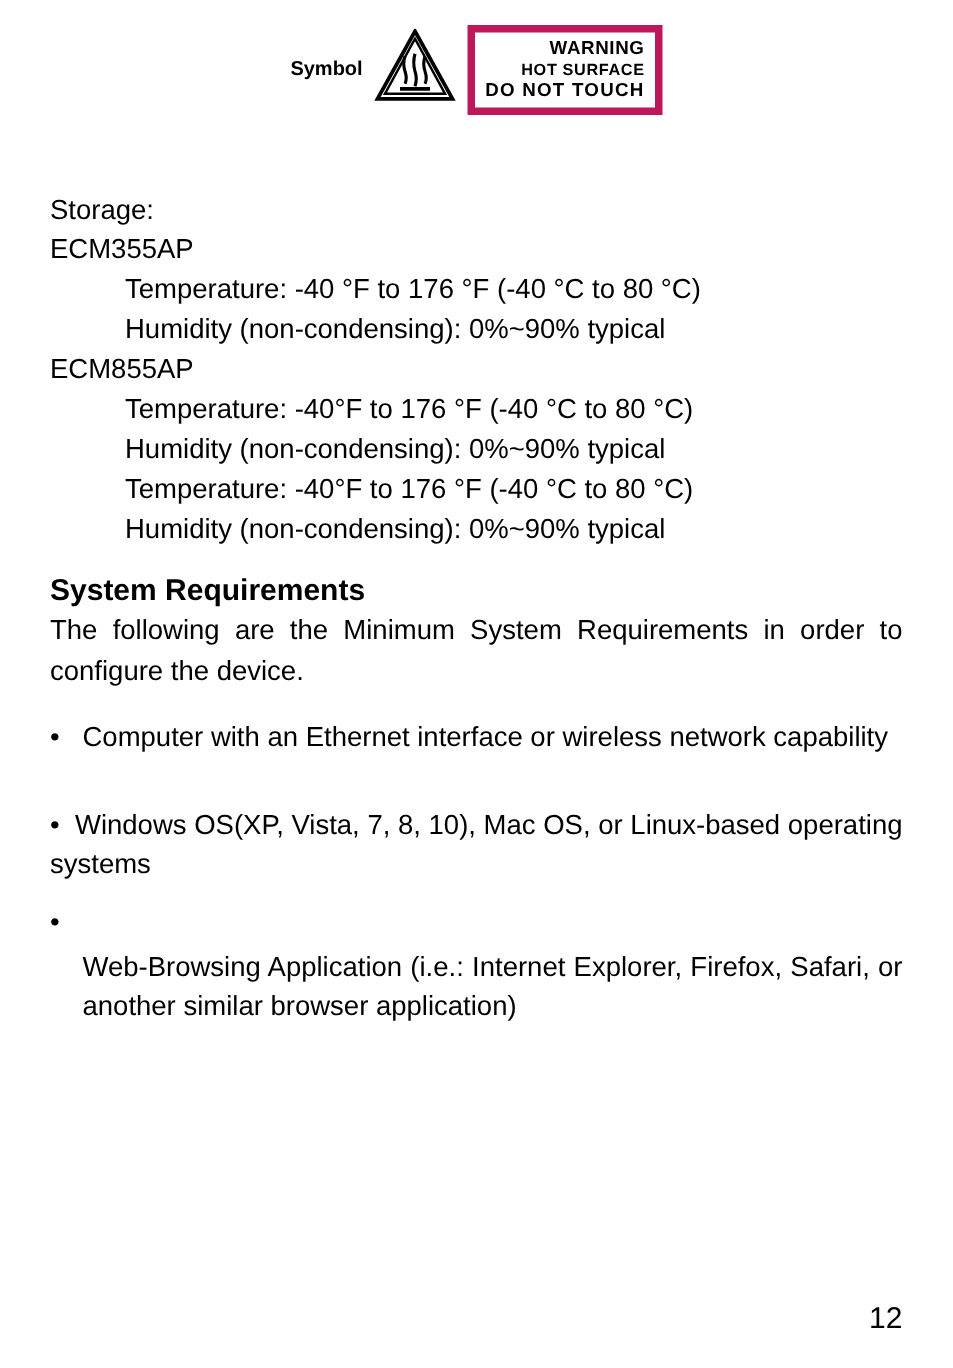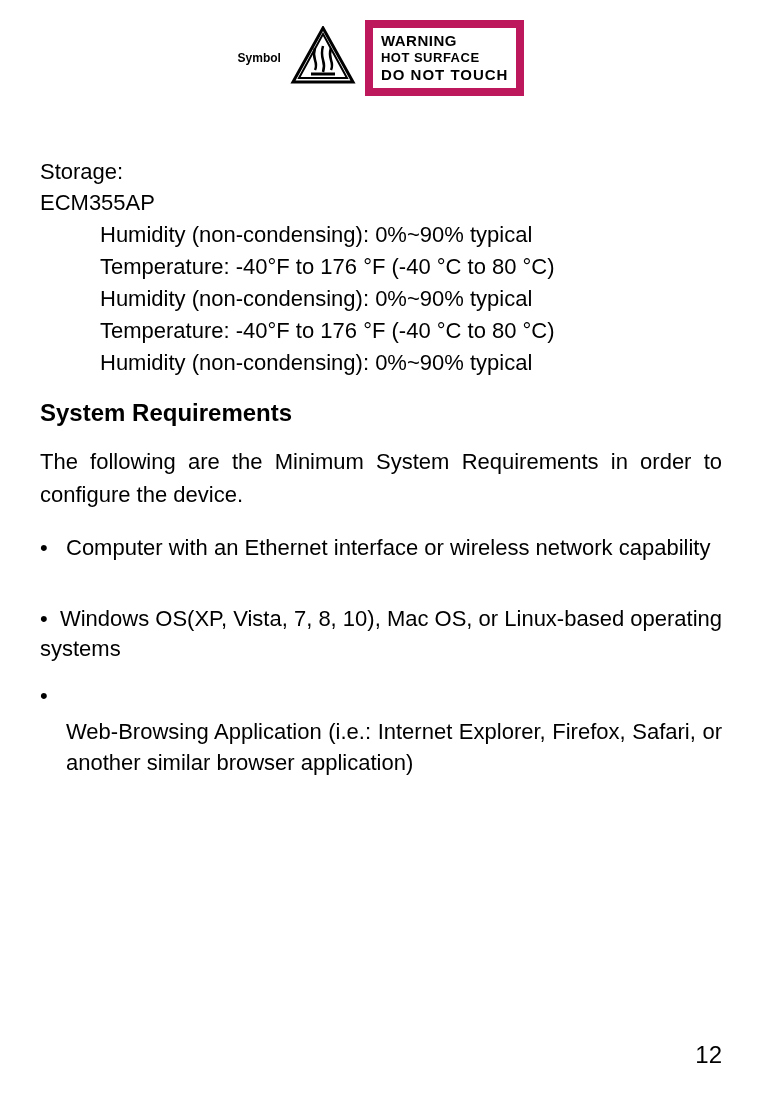--- a/index.html
+++ b/index.html
@@ -18,36 +18,36 @@
     }
     .warning-block {
       display: flex;
       align-items: center;
       justify-content: center;
       gap: 8px;
       margin-top: 0px;
       margin-bottom: 60px;
     }
     .symbol-label {
-      font-size: 12px;
+      font-size: 16px;
       font-weight: bold;
     }
     .hot-triangle {
       position: relative;
     }
     .caption-right {
       font-size: 11px;
       font-weight: bold;
       line-height: 1.2;
       text-align: center;
     }
     .warn-box {
-      border: 8px solid #be185d;
+      border: 6px solid #be185d;
       padding: 4px 8px;
-      text-align: left;
+      text-align: right;
       line-height: 1.2;
     }
     .warn-line1 {
       font-size: 15px;
       font-weight: 900;
       letter-spacing: 0.5px;
     }
     .warn-line2 {
       font-size: 13px;
       font-weight: 900;
@@ -63,21 +63,20 @@
       line-height: 1.45;
       margin-bottom: 20px;
     }
     .indent {
       padding-left: 60px;
     }
     .section-heading {
       font-size: 24px;
       font-weight: 900;
       margin-top: 14px;
-      margin-bottom: 18px;
     }
     .intro-text {
       font-size: 22px;
       line-height: 1.5;
       text-align: justify;
       margin-bottom: 22px;
     }
     .bullet-row {
       display: flex;
       font-size: 22px;
@@ -126,21 +125,23 @@
   <div class="warn-box">
     <div class="warn-line1">WARNING</div>
     <div class="warn-line2">HOT SURFACE</div>
     <div class="warn-line3">DO NOT TOUCH</div>
   </div>
 </div>
 
 <div class="storage-section">
   <div>Storage:</div>
   <div>ECM355AP</div>
+  <div class="indent">Temperature: -40 °F to 176 °F (-40 °C to 80 °C)</div>
   <div class="indent">Humidity (non-condensing): 0%~90% typical</div>
+  <div>ECM855AP</div>
   <div class="indent">Temperature: -40°F to 176 °F (-40 °C to 80 °C)</div>
   <div class="indent">Humidity (non-condensing): 0%~90% typical</div>
   <div class="indent">Temperature: -40°F to 176 °F (-40 °C to 80 °C)</div>
   <div class="indent">Humidity (non-condensing): 0%~90% typical</div>
 </div>
 
 <div class="section-heading">System Requirements</div>
 
 <div class="intro-text">The following are the Minimum System Requirements in order to configure the device.</div>
 

